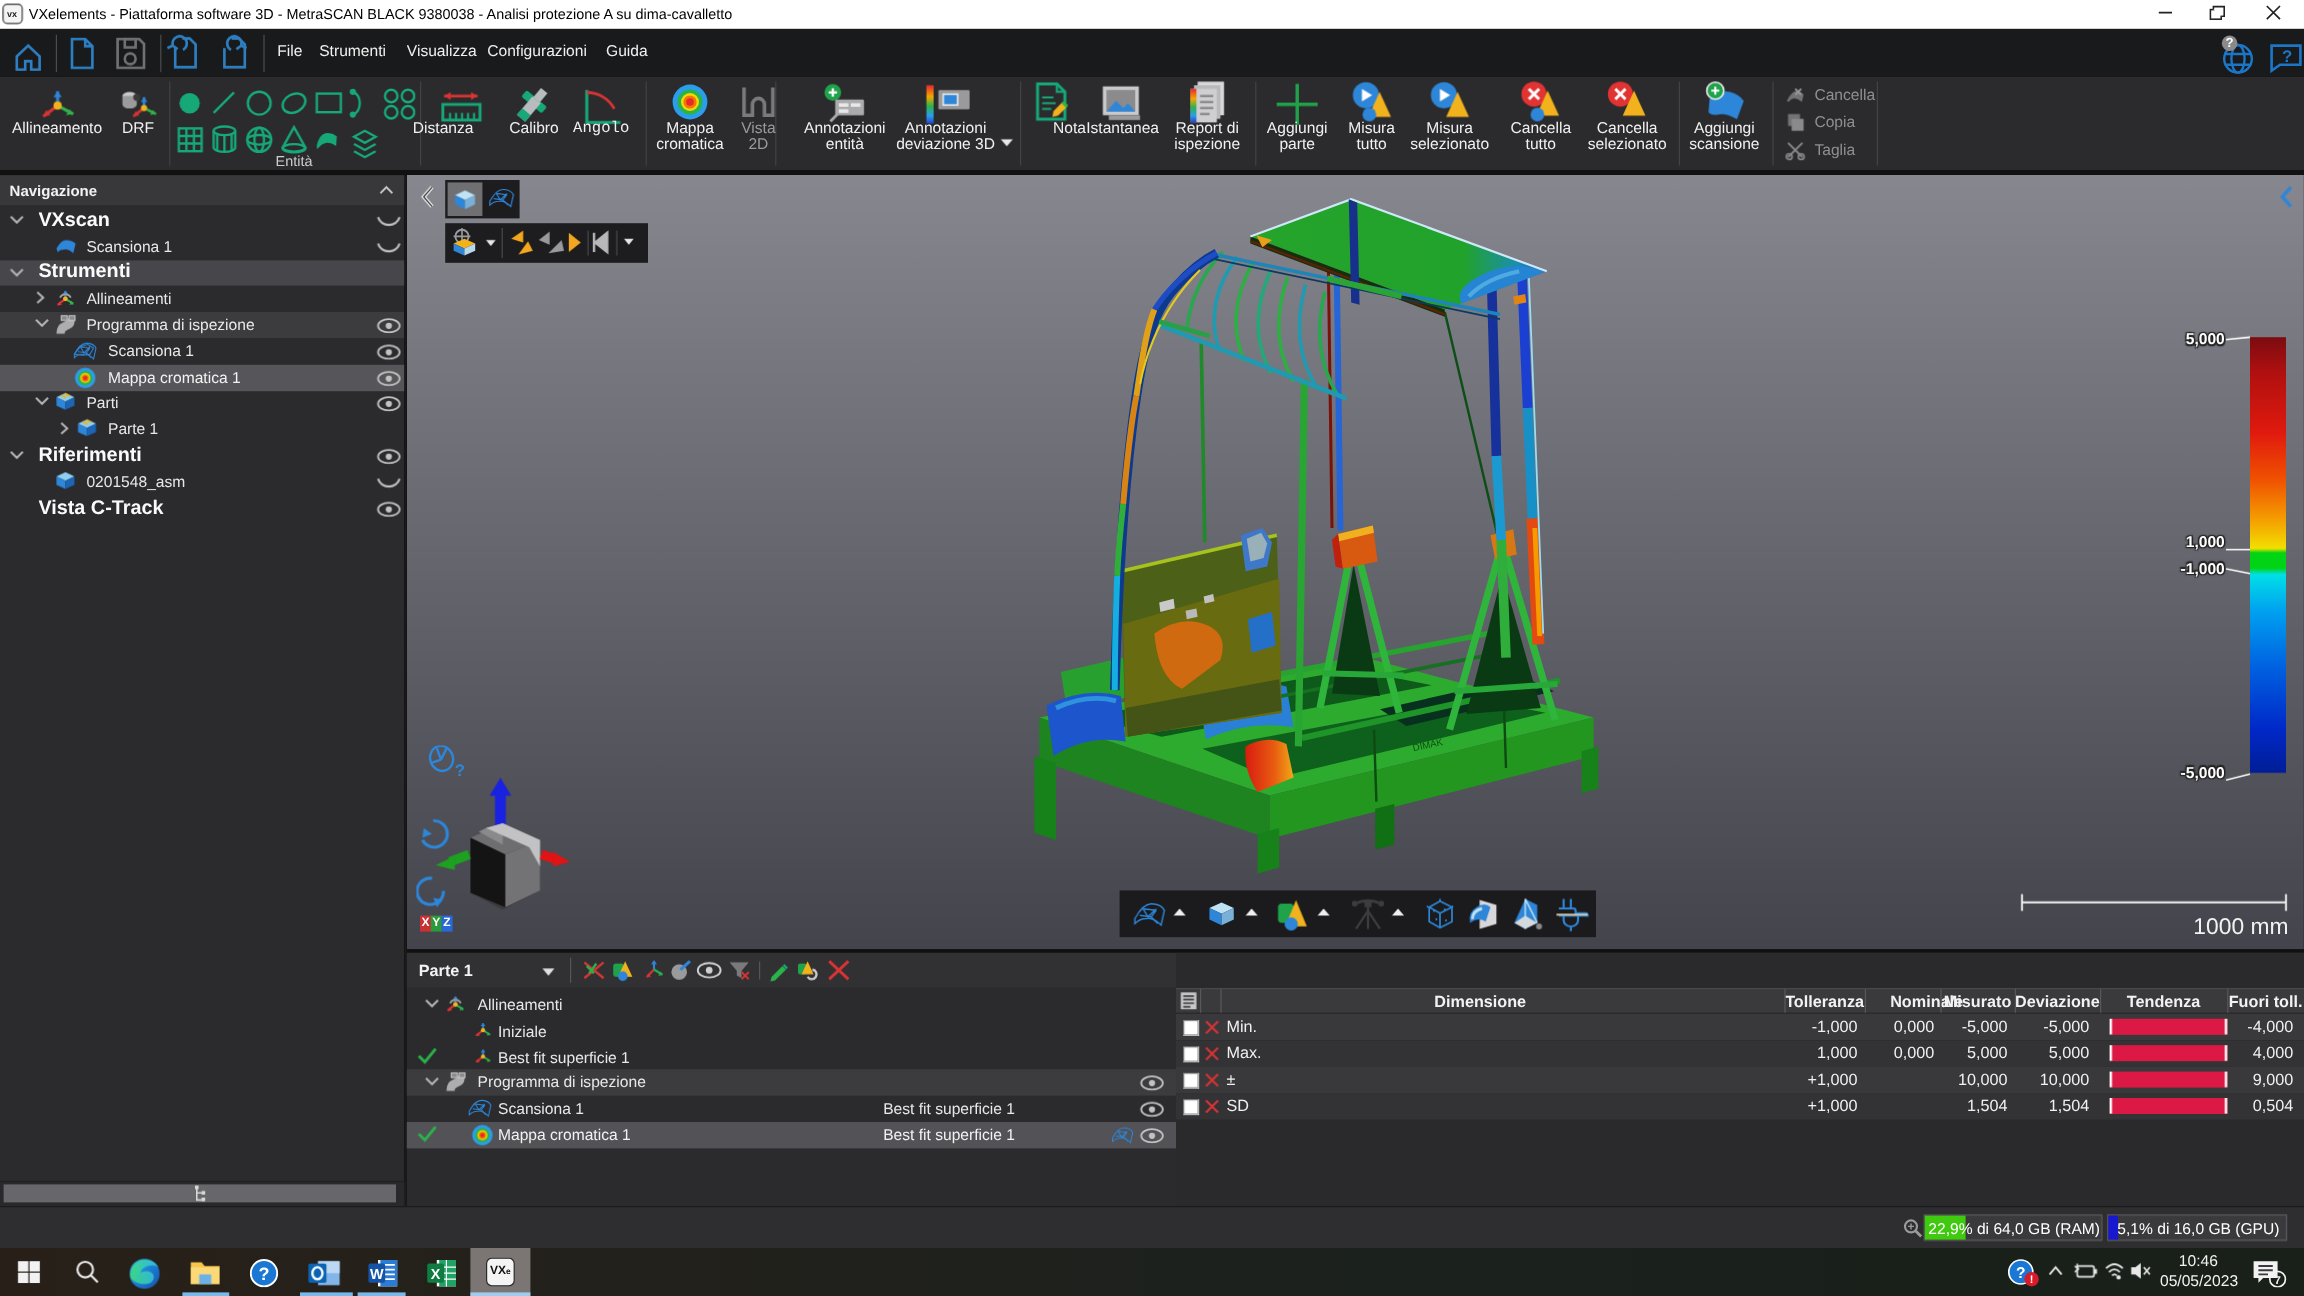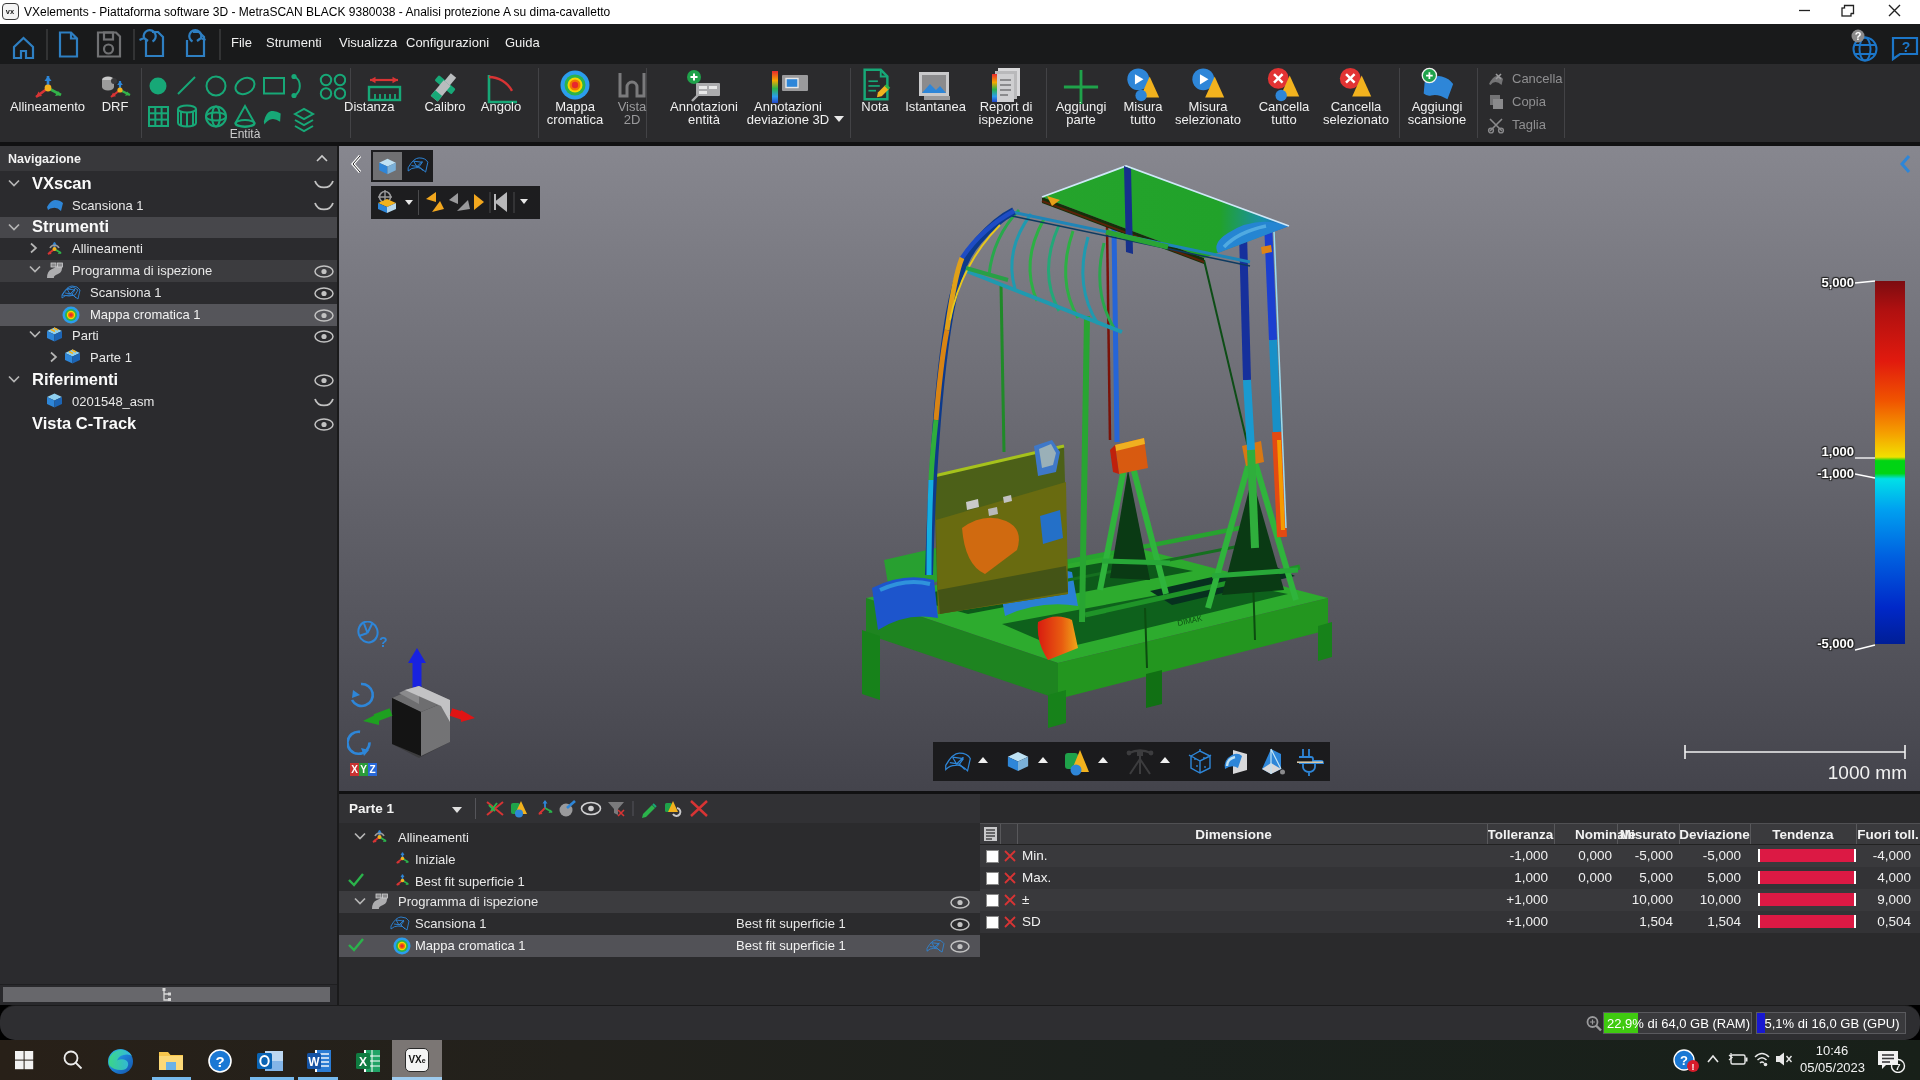--- a/index.html
+++ b/index.html
@@ -178,21 +178,21 @@
       <rect x="13" y="13" width="9" height="20" fill="#b9bcbe"></rect>
       <rect x="13" y="26" width="9" height="7" fill="#17a877"></rect>
     </g>
   </svg>
   <div class="txt" style="left:414px;top:37px;line-height:12.5px;width:62px;text-align:center;font-size:13px;color:#f0f0f0;">Calibro</div>
 
   <svg class="ab" style="left:484px;top:7px" width="36" height="36" viewBox="0 0 36 36">
     <path d="M5 4 V31 H33" stroke="#17a877" stroke-width="2.6" fill="none"></path>
     <path d="M5 6 A 26 26 0 0 1 31 31" stroke="#d83434" stroke-width="2.4" fill="none" stroke-dasharray="28 14"></path>
   </svg>
-  <div class="txt" style="left:470px;top:37px;line-height:12.5px;width:62px;text-align:center;font-size:13px;color:#f0f0f0;">Angolo</div>
+  <div class="txt" style="left:470px;top:37px;line-height:12.5px;width:62px;text-align:center;font-size:13px;color:#f0f0f0;font-family:Liberation Mono, monospace;">Angolo</div>
 
   <svg class="ab" style="left:560px;top:6px" width="30" height="30" viewBox="0 0 30 30">
     <circle cx="15" cy="15" r="14.5" fill="#2b9ded"></circle>
     <circle cx="15" cy="15" r="10.5" fill="#2bb34b"></circle>
     <circle cx="15" cy="15" r="7.5" fill="#f5d800"></circle>
     <circle cx="15" cy="15" r="5.5" fill="#f07800"></circle>
     <circle cx="15" cy="15" r="3.2" fill="#e8282d"></circle>
   </svg>
   <div class="txt" style="left:534px;top:37px;line-height:12.5px;width:82px;text-align:center;font-size:13px;color:#f0f0f0;">Mappa<br>cromatica</div>
 
@@ -236,21 +236,21 @@
     <path d="M6 3 h17 l7 7 v24 H6 z" fill="none" stroke="#17a877" stroke-width="2.6"></path>
     <path d="M23 3 v7 h7" fill="none" stroke="#17a877" stroke-width="2"></path>
     <g stroke="#17a877" stroke-width="1.8">
         <line x1="10" y1="15" x2="20" y2="15"></line>
         <line x1="10" y1="20" x2="22" y2="20"></line>
         <line x1="10" y1="25" x2="18" y2="25"></line>
       </g>
     <path d="M20 27 l8-8 4 4 -8 8 -5 1 z" fill="#f2b21e"></path>
     <path d="M28 19 l4 4" stroke="#2bb34b" stroke-width="3"></path>
   </svg>
-  <div class="txt" style="left:845px;top:37px;line-height:12.5px;width:60px;text-align:center;font-size:13px;color:#f0f0f0;">Nota</div>
+  <div class="txt" style="left:845px;top:37px;line-height:12.5px;width:60px;text-align:right;font-size:13px;color:#f0f0f0;">Nota</div>
 
   <svg class="ab" style="left:916px;top:5px" width="38" height="34" viewBox="0 0 38 34">
     <rect x="3" y="3" width="30" height="24" fill="#c9c9cb"></rect>
     <rect x="6" y="6" width="24" height="18" fill="#8b8b8d"></rect>
     <path d="M6 24 l8-9 6 6 4-4 6 7 z" fill="#2e86d8"></path>
     <rect x="8" y="27" width="26" height="4" fill="#9a9a9c"></rect>
   </svg>
   <div class="txt" style="left:888px;top:37px;line-height:12.5px;width:95px;text-align:center;font-size:13px;color:#f0f0f0;">Istantanea</div>
 
   <svg class="ab" style="left:986px;top:2px" width="40" height="40" viewBox="0 0 40 40">
@@ -969,21 +969,21 @@
     <div class="ab" style="left:778px;top:77px;width:94px;height:13px;background:#dc1944;border-left:2px solid #fff;border-right:2px solid #fff;"></div>
     <div class="ab" style="left:778px;top:99px;width:94px;height:13px;background:#dc1944;border-left:2px solid #fff;border-right:2px solid #fff;"></div>
     <div class="ab" style="left:778px;top:121px;width:94px;height:13px;background:#dc1944;border-left:2px solid #fff;border-right:2px solid #fff;"></div>
     <div class="txt" style="left:831px;top:54px;width:100px;text-align:right;font-size:13.5px;color:#f0f0f0;">-4,000</div>
     <div class="txt" style="left:831px;top:76px;width:100px;text-align:right;font-size:13.5px;color:#f0f0f0;">4,000</div>
     <div class="txt" style="left:831px;top:98px;width:100px;text-align:right;font-size:13.5px;color:#f0f0f0;">9,000</div>
     <div class="txt" style="left:831px;top:120px;width:100px;text-align:right;font-size:13.5px;color:#f0f0f0;">0,504</div>
   </div>
 </div>
 
-<div id="status" class="ab" style="left:0;top:1005px;width:1920px;height:35px;background:#2e2e31;border-top:1px solid #1b1b1c;box-sizing:border-box;border-radius:15px;">
+<div id="status" class="ab" style="left:0;top:1005px;width:1920px;height:35px;background:#2e2e31;border-top:1px solid #1b1b1c;box-sizing:border-box;">
   <svg class="ab" style="left:1585px;top:9px" width="18" height="18" viewBox="0 0 18 18">
     <circle cx="7.5" cy="7" r="5" fill="none" stroke="#9a9a9c" stroke-width="1.8"></circle>
     <line x1="11" y1="10.5" x2="16" y2="15.5" stroke="#9a9a9c" stroke-width="2.4"></line>
     <path d="M5 7 h5 M7.5 4.5 v5" stroke="#9a9a9c" stroke-width="1.2"></path>
   </svg>
   <div class="ab" style="left:1603px;top:6px;width:149px;height:22px;border:1px solid #5a5a5e;background:#3a3a3d;box-sizing:border-box;">
     <div class="ab" style="left:0;top:0;width:34px;height:20px;background:#3fca10;"></div>
     <div class="txt" style="left:0;top:3px;width:149px;text-align:center;font-size:13px;color:#fff;">22,9% di 64,0 GB (RAM)</div>
   </div>
   <div class="ab" style="left:1756px;top:6px;width:150px;height:22px;border:1px solid #5a5a5e;background:#3a3a3d;box-sizing:border-box;">

